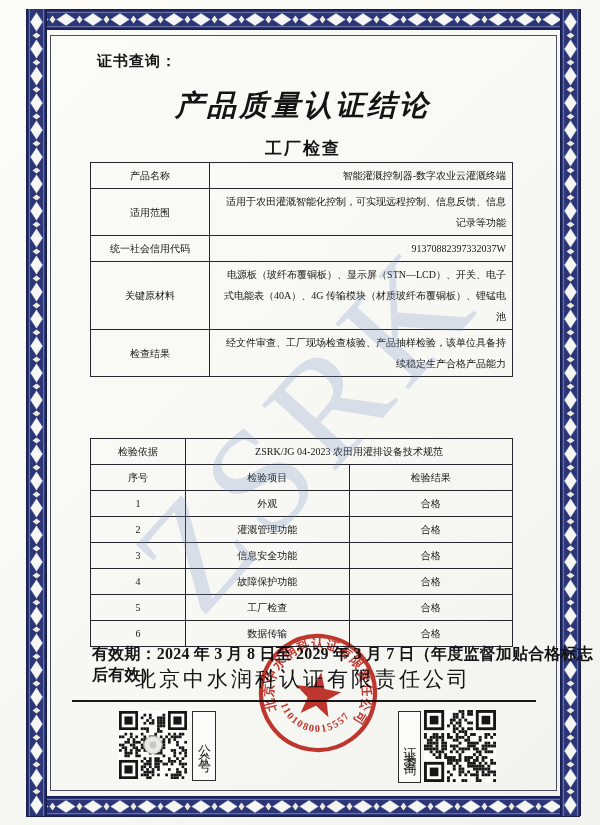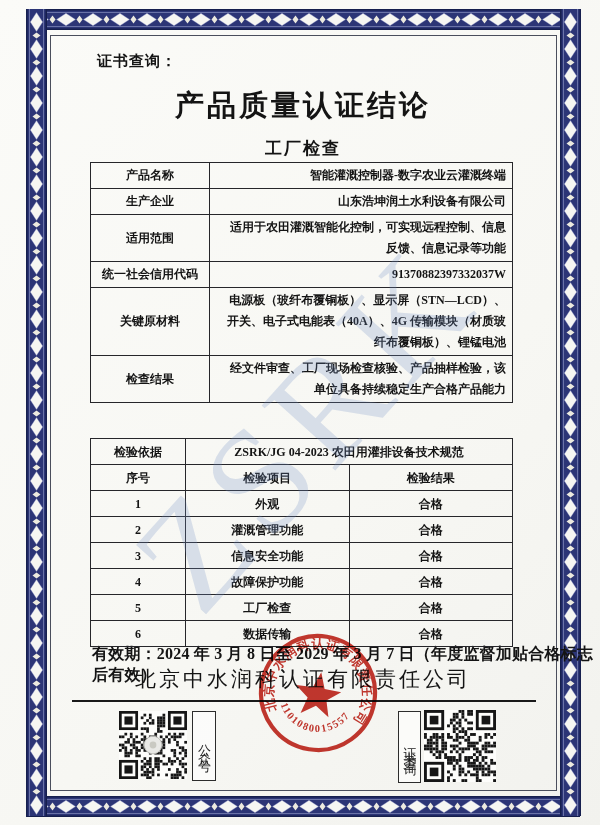--- a/index.html
+++ b/index.html
@@ -15,26 +15,26 @@
   #band-left{left:26px;top:9px;}
   #band-right{left:560px;top:9px;}
   #inner-rule{
     position:absolute;left:50px;top:35px;width:505px;height:754px;
     border:1.5px solid #4a4e5c;pointer-events:none;
   }
   
   .abs{position:absolute;}
   #attachment-label{left:97px;top:52px;font-size:15px;font-weight:bold;letter-spacing:1px;}
   #doc-title{left:56px;top:86px;width:494px;text-align:center;font-size:29px;font-weight:bold;
-    font-family:"Liberation Sans",sans-serif;letter-spacing:3px;}
+    font-family:"Liberation Sans",sans-serif;letter-spacing:3px;font-style:italic;}
   .section-heading{left:56px;width:494px;text-align:center;font-size:17px;font-weight:bold;letter-spacing:2px;}
   #section1-heading{top:137px;}
   #section2-heading{top:410px;}
   
-  table{border-collapse:collapse;font-size:12px;table-layout:fixed;background:transparent;font-weight:bold;}
+  table{border-collapse:collapse;font-size:10px;table-layout:fixed;background:transparent;}
   td{border:1.5px solid #26262a;vertical-align:middle;}
   #factory-table{left:90px;top:162px;width:423px;}
   #factory-table td{padding:2px 6px;line-height:21px;}
   #factory-table .lbl{width:114px;text-align:center;padding:2px 2px;}
   #factory-table .val{text-align:right;padding-left:9px;}
   #sampling-table{left:90px;top:438px;width:423px;border-radius:29px;}
   #sampling-table td{padding:2.5px 4px;line-height:20px;text-align:center;}
   #sampling-table .c1{width:86px;}
   #sampling-table .c3{width:94px;}
   
@@ -296,24 +296,20 @@
 
   <div class="abs" id="attachment-label">证书查询：</div>
   <div class="abs" id="doc-title">产品质量认证结论</div>
   <div class="abs section-heading" id="section1-heading">工厂检查</div>
 
   <table class="abs z2" id="factory-table">
     <tbody>
         <tr>
       <td class="lbl">产品名称</td>
       <td class="val">智能灌溉控制器-数字农业云灌溉终端</td>
-    </tr>
-    <tr>
-      <td class="lbl">生产企业</td>
-      <td class="val">山东浩坤润土水利设备有限公司</td>
     </tr>
     <tr>
       <td class="lbl">适用范围</td>
       <td class="val">适用于农田灌溉智能化控制，可实现远程控制、信息反馈、信息记录等功能</td>
     </tr>
     <tr>
       <td class="lbl">统一社会信用代码</td>
       <td class="val">91370882397332037W</td>
     </tr>
     <tr>

